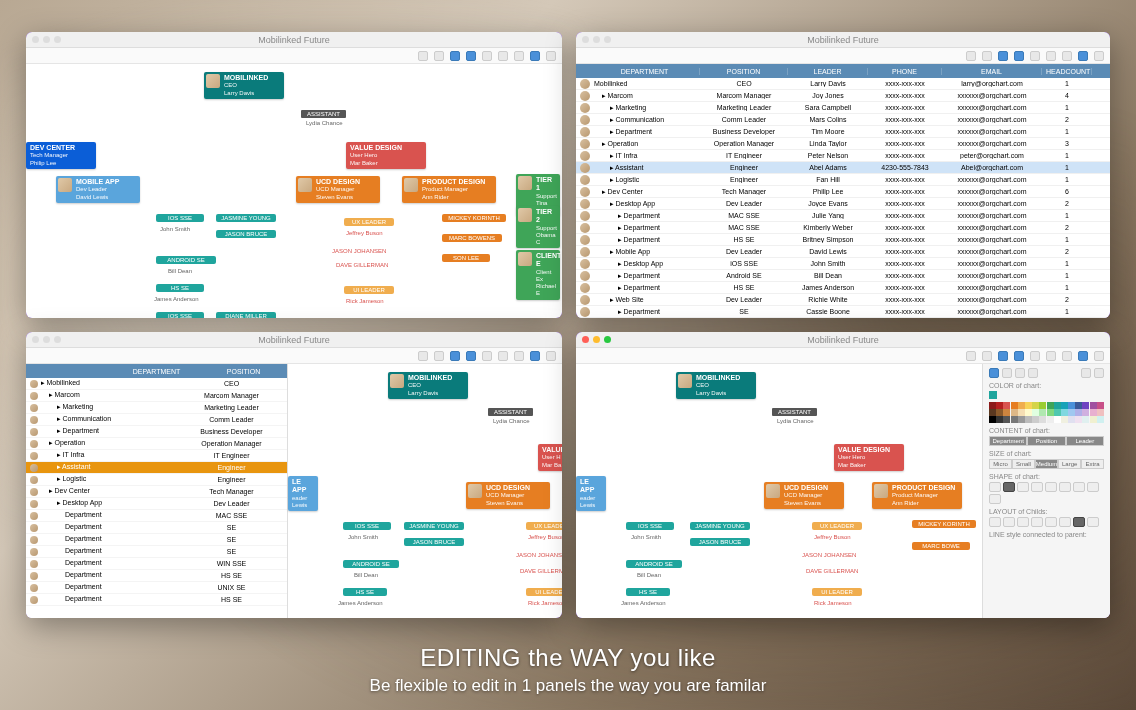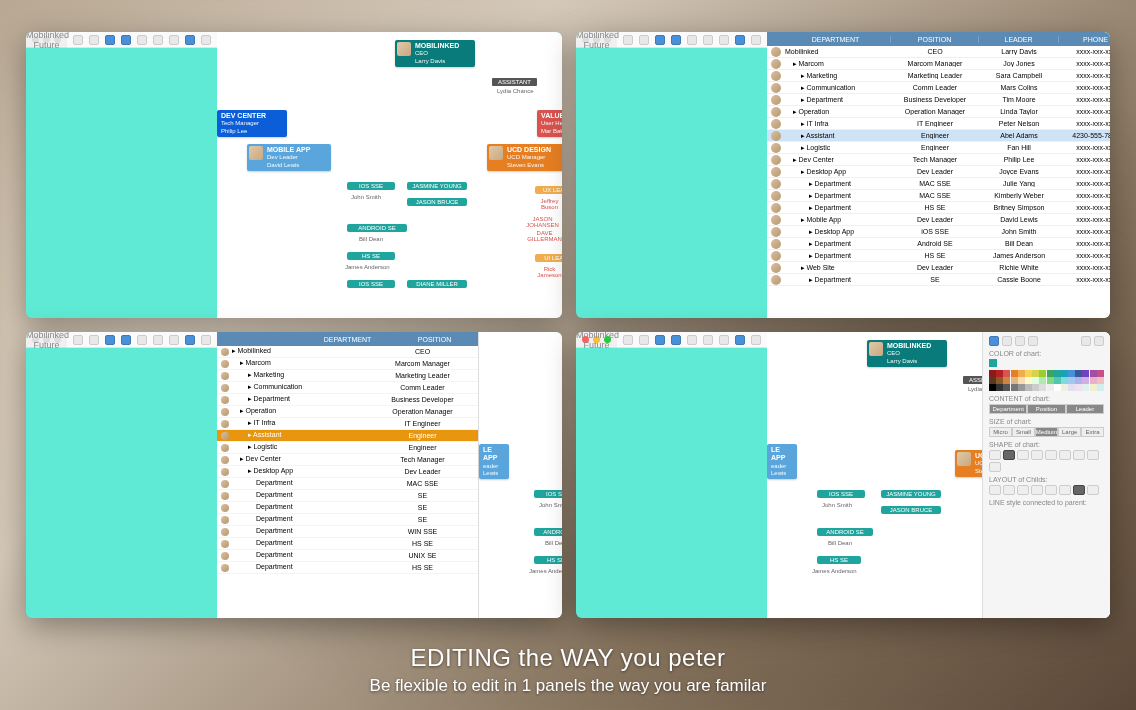--- a/index.html
+++ b/index.html
@@ -1,21 +1,21 @@
 <!DOCTYPE html>
 <html><head>
 <meta charset="utf-8">
 <style>
 *{box-sizing:border-box;margin:0;padding:0;font-family:-apple-system,Helvetica,Arial,sans-serif}
 body{width:1136px;height:710px;background:linear-gradient(135deg,#b8a893 0%,#d4c8b8 30%,#8a7862 70%,#5a4838 100%);position:relative;overflow:hidden}
 .bg-blur{position:absolute;inset:0;background:radial-gradient(ellipse at 30% 40%,rgba(255,240,220,.4),transparent 50%),radial-gradient(ellipse at 70% 60%,rgba(100,80,60,.5),transparent 60%);filter:blur(4px)}
 .caption{position:absolute;left:0;right:0;bottom:14px;text-align:center;color:#fff;text-shadow:0 1px 3px rgba(0,0,0,.5)}
 .caption h1{font-weight:300;font-size:24px;letter-spacing:.5px;margin-bottom:4px}
 .caption h2{font-weight:300;font-size:17px}
-.win{position:absolute;background:#5eead4;border-radius:6px;box-shadow:0 8px 30px rgba(0,0,0,.35);overflow:hidden;display:flex;flex-direction:row}
+.win{position:absolute;background:#6d28d9;border-radius:6px;box-shadow:0 8px 30px rgba(0,0,0,.35);overflow:hidden;display:flex;flex-direction:column}
 .titlebar{height:16px;background:#f0f0f0;border-bottom:1px solid #ddd;display:flex;align-items:center;padding:0 6px;font-size:9px;color:#888;position:relative}
 .traffic{display:flex;gap:4px}
 .tl{width:7px;height:7px;border-radius:50%;background:#ddd}
 .traffic.active .tl:nth-child(1){background:#ff5f57}
 .traffic.active .tl:nth-child(2){background:#febc2e}
 .traffic.active .tl:nth-child(3){background:#28c840}
 .wtitle{position:absolute;left:0;right:0;text-align:center;pointer-events:none}
 .toolbar{height:16px;background:#fafafa;border-bottom:1px solid #e5e5e5;display:flex;align-items:center;justify-content:flex-end;padding:0 6px;gap:6px}
 .tbtn{width:10px;height:10px;background:#e8e8e8;border:1px solid #ccc;border-radius:2px}
 .tbtn.blue{background:#4a90d9;border-color:#3a7ab8}
@@ -730,15 +730,15 @@
           <span></span>
           <span class="on"></span>
           <span></span>
         </div>
       <div class="ptitle">LINE style connected to parent:</div>
     </div>
   </div>
 </div>
 
 <div class="caption">
-  <h1>EDITING the WAY you peter</h1>
+  <h1>EDITING the WAY you like</h1>
   <h2>Be flexible to edit in 1 panels the way you are familar</h2>
 </div>
 
 </body></html>

